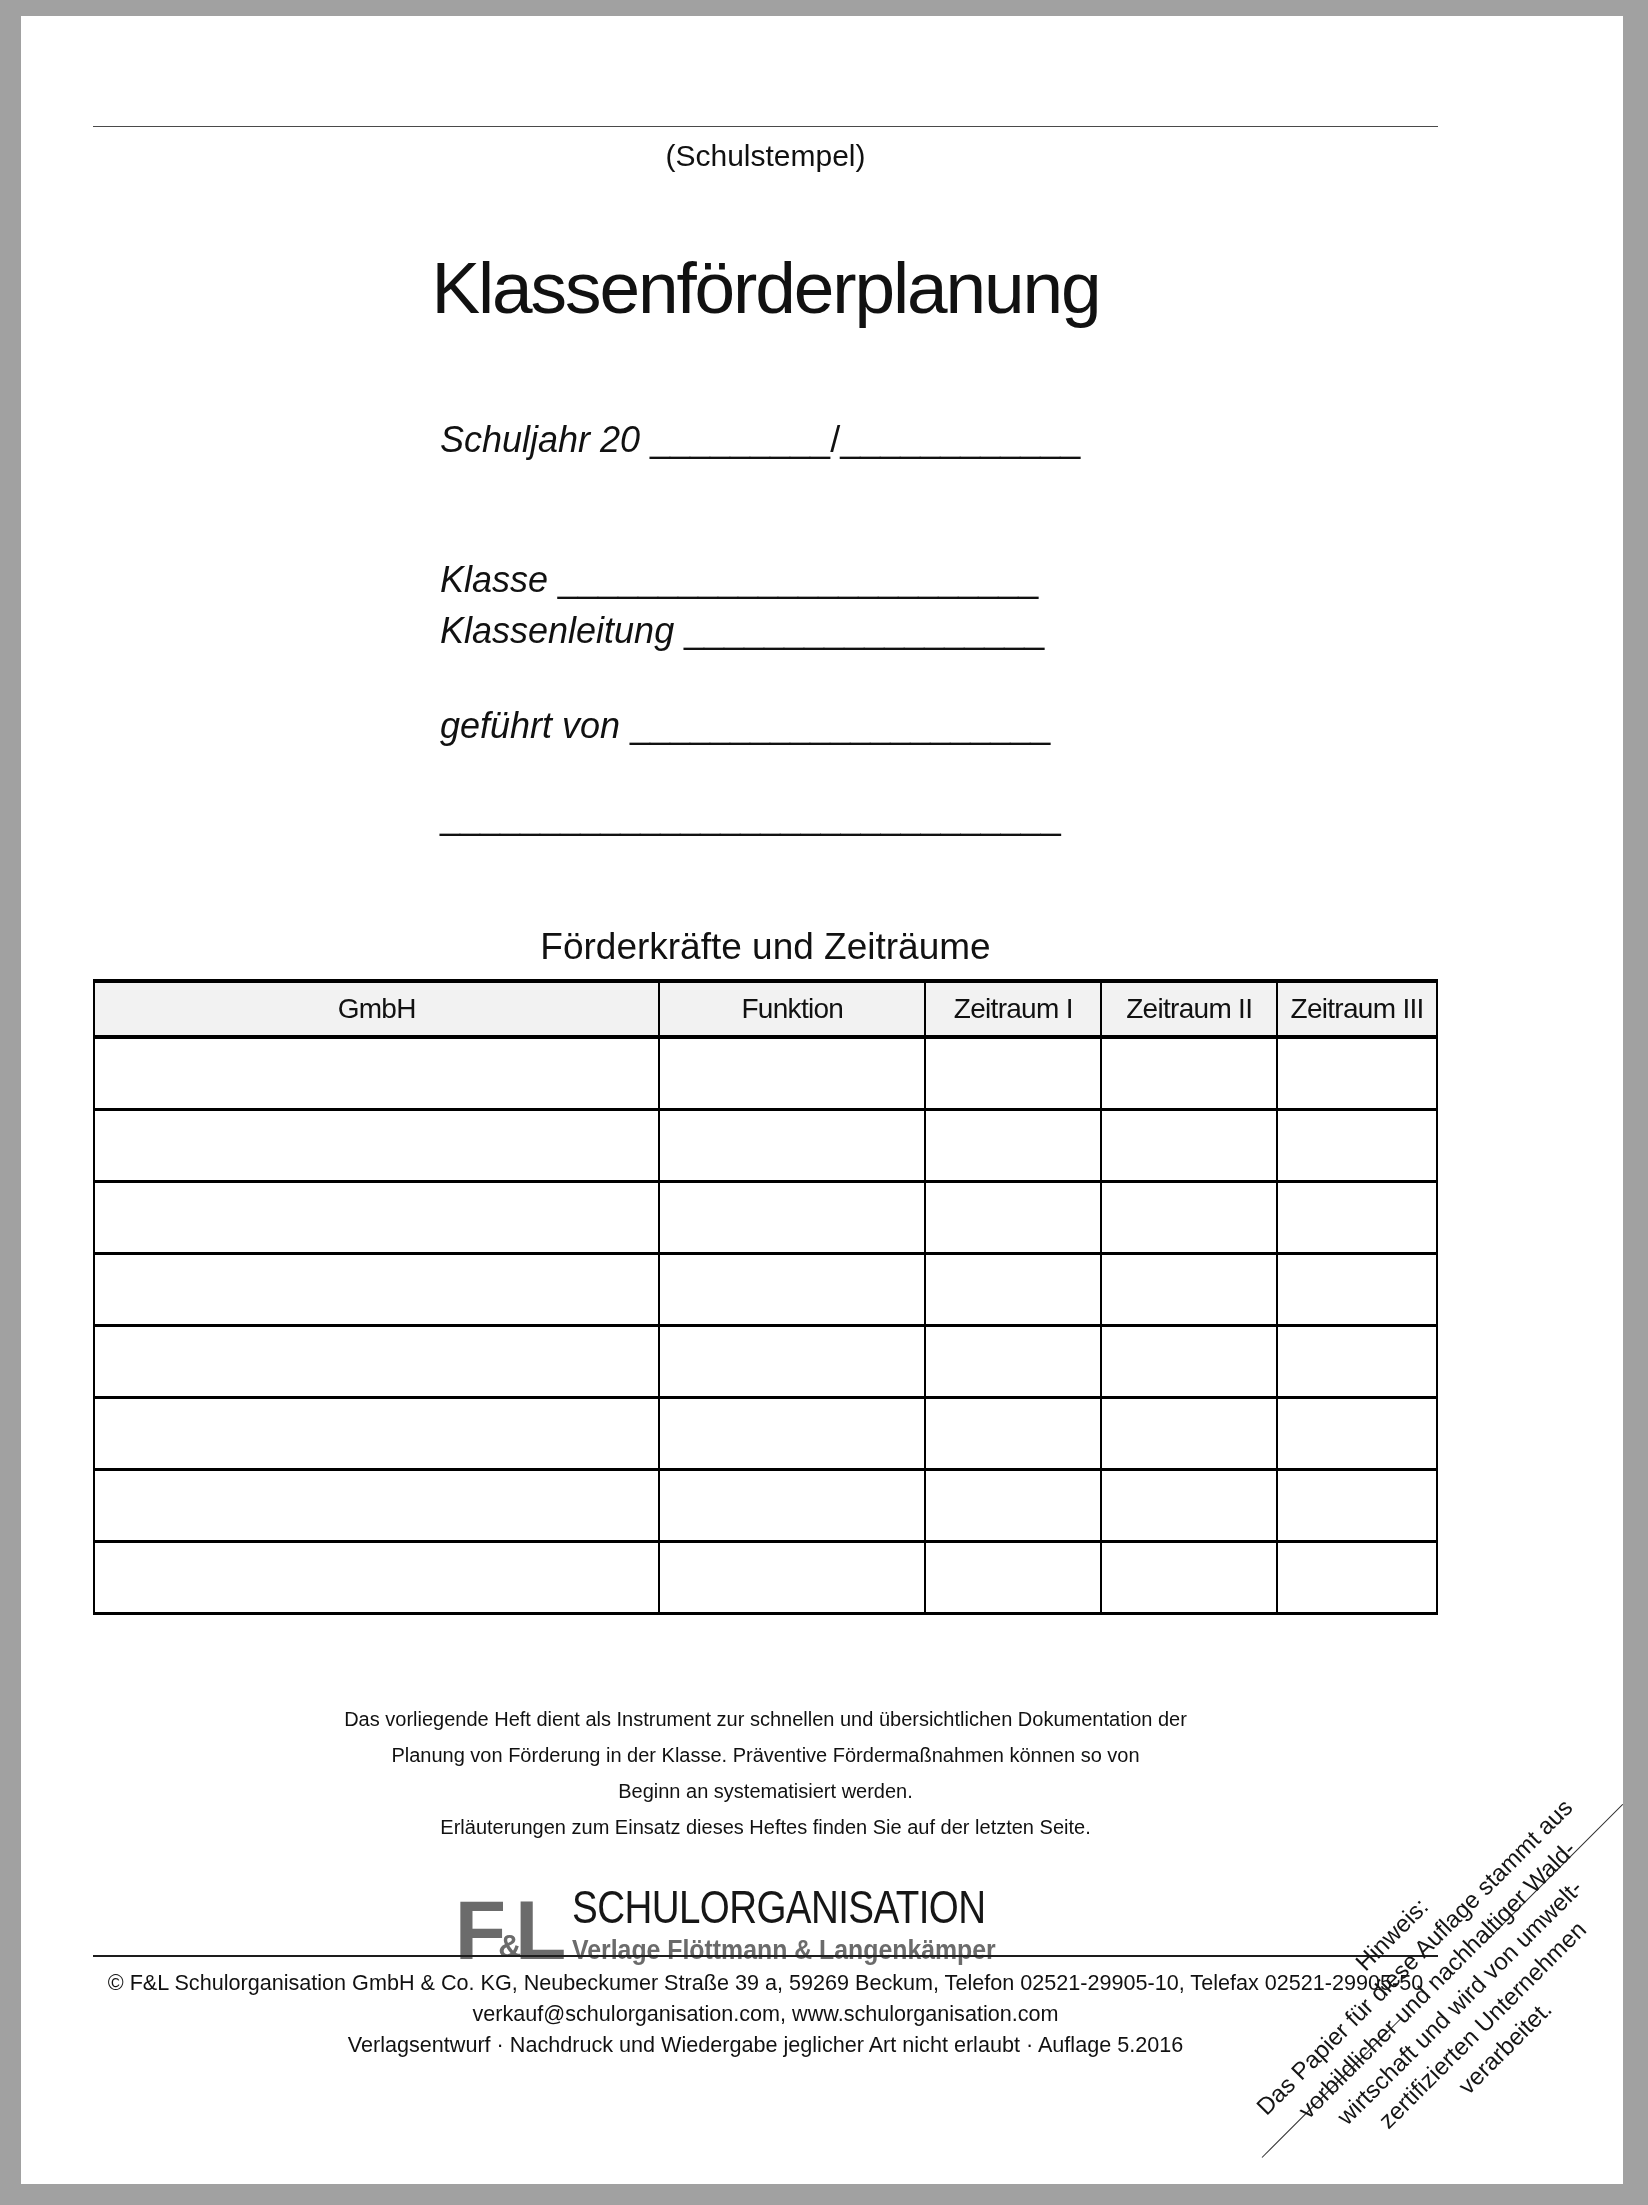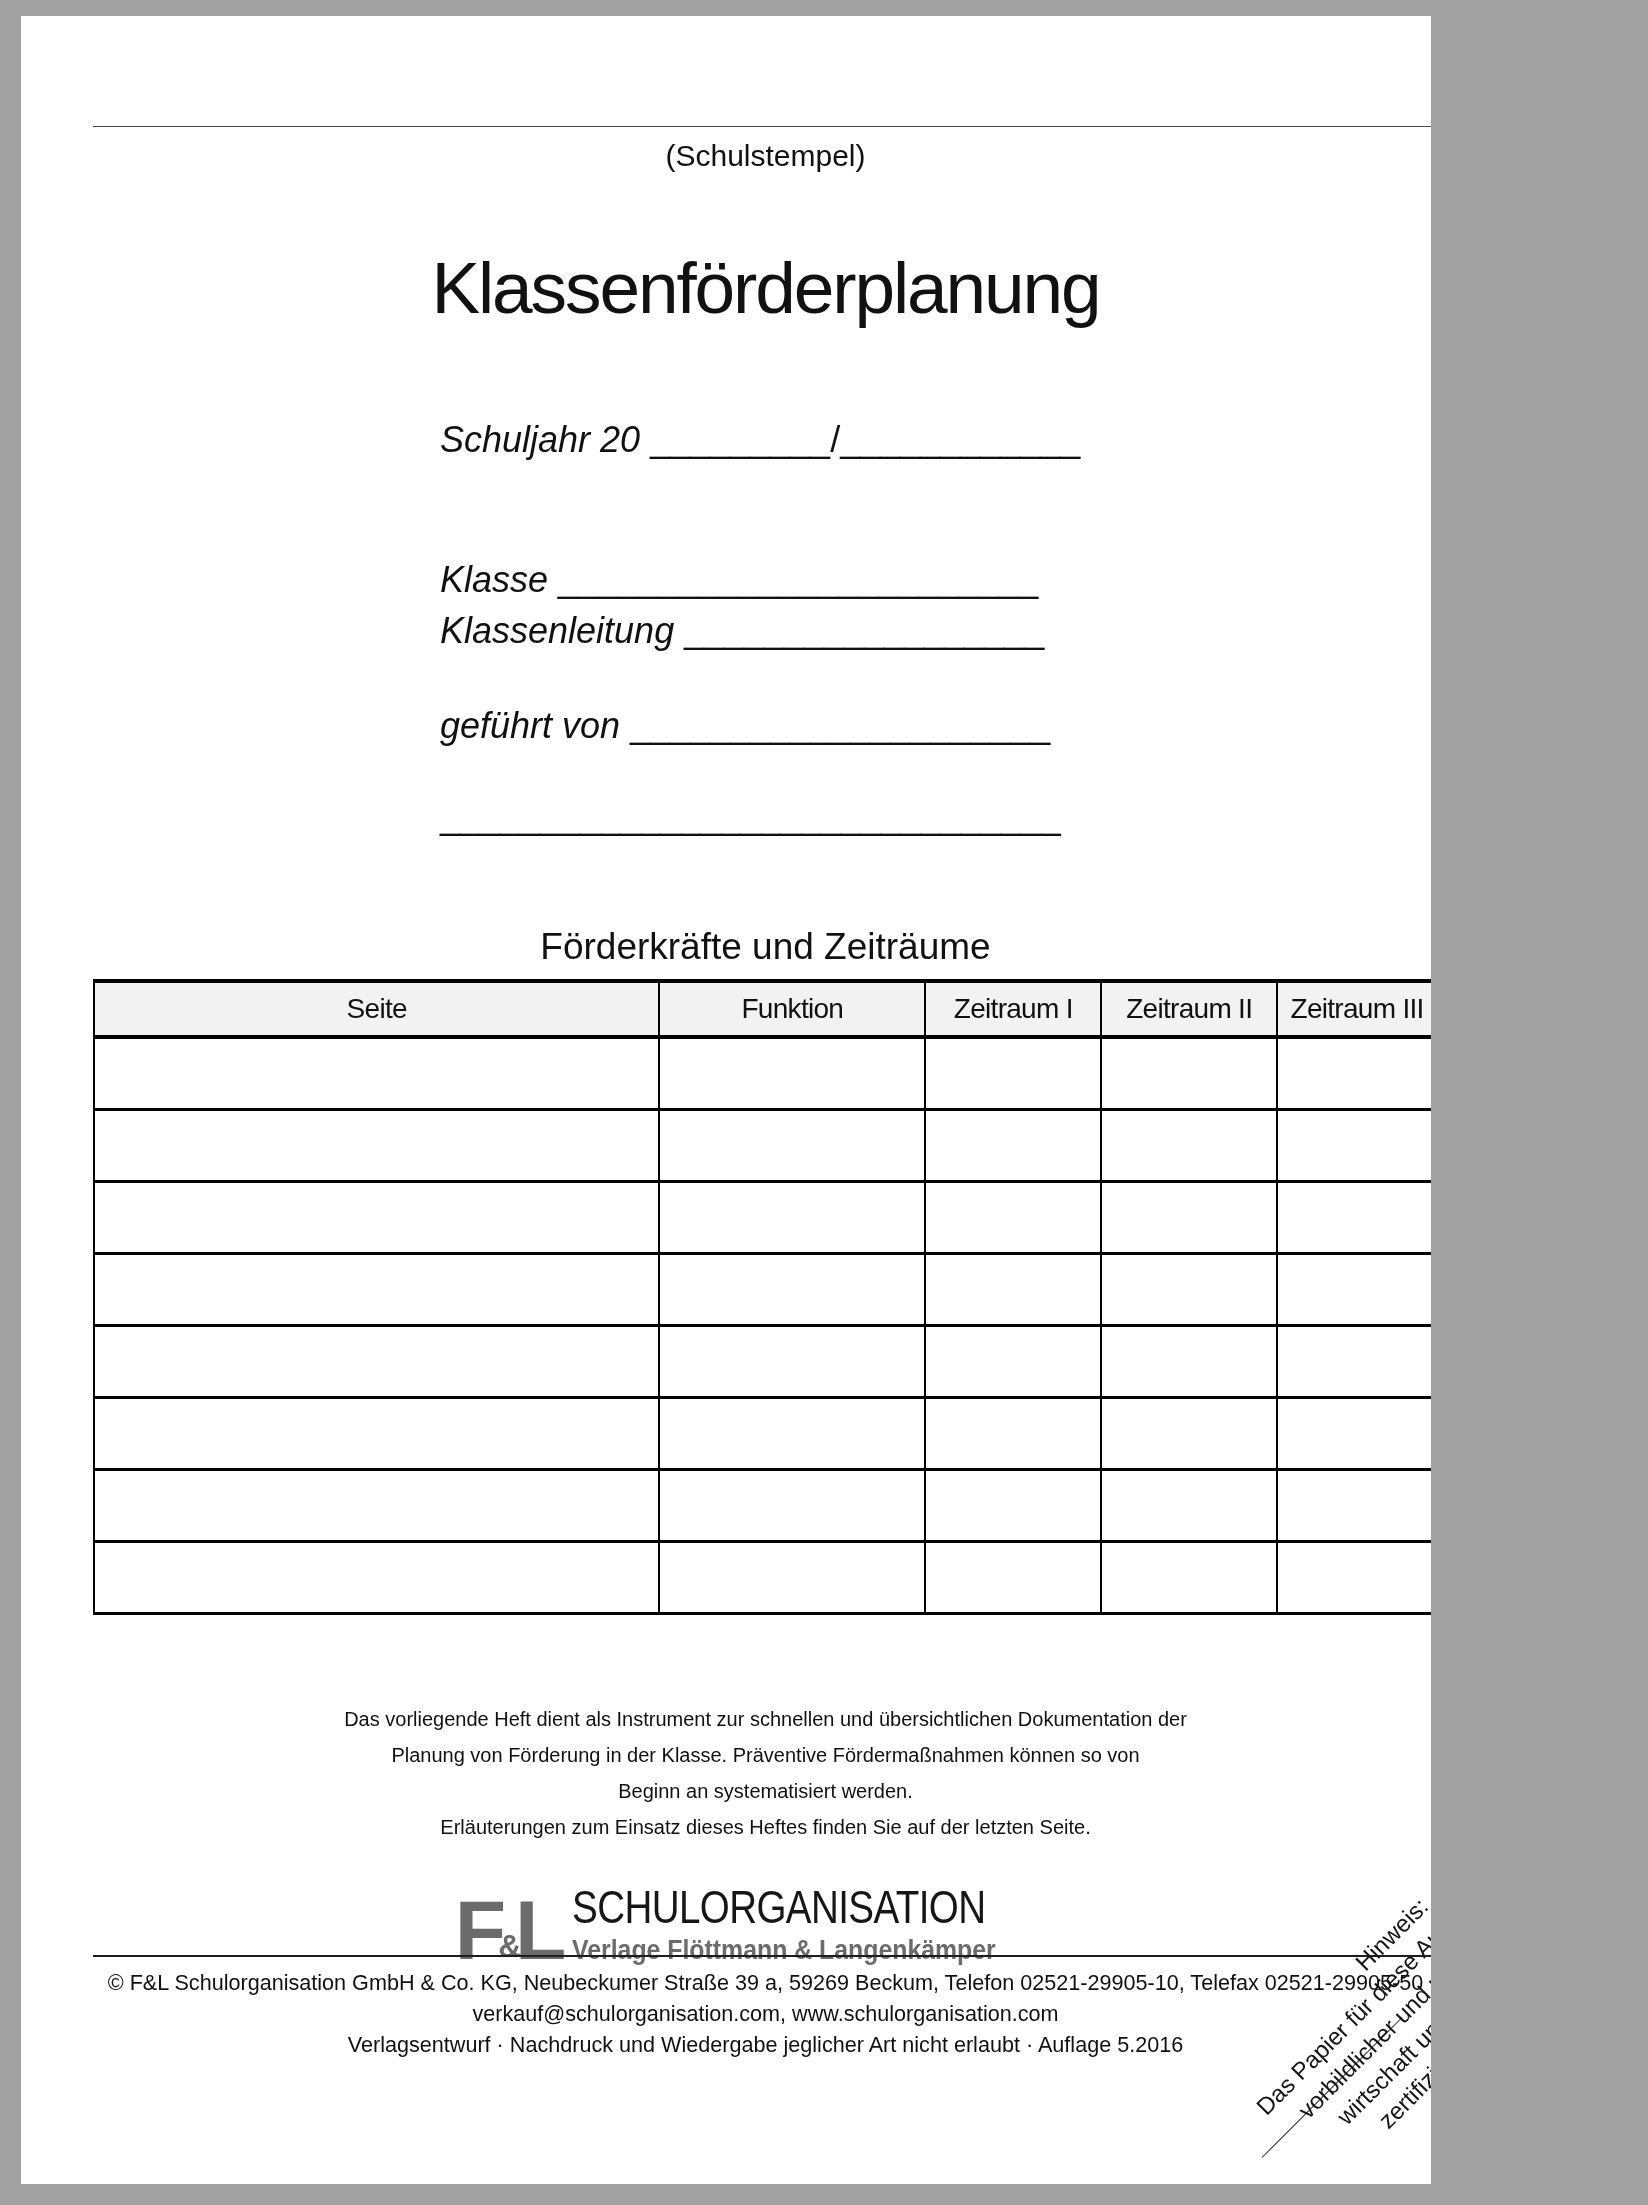--- a/index.html
+++ b/index.html
@@ -5,21 +5,21 @@
   html, body { margin: 0; padding: 0; }
   body {
     width: 1648px; height: 2205px;
     background: var(--frame-bg, #a1a1a1);
     position: relative;
     font-family: "Liberation Sans", sans-serif;
     color: #111;
   }
   .page {
     position: absolute; left: 21px; top: 16px;
-    width: 1410px; height: 2168px;
+    width: 1602px; height: 2168px;
     background: var(--page-bg, #ffffff);
     overflow: hidden;
   }
   .rule { position: absolute; left: 72px; width: 1345px; height: 0; }
   .top-rule { top: 110px; border-top: 1.4px solid #4a4a4a; }
   .footer-rule { top: 1939px; border-top: 2.1px solid #1d1d1d; }
 
   .centerband { position: absolute; left: 72px; width: 1345px; text-align: center; }
   .stamp { top: 123px; font-size: 30px; }
   .doc-title { top: 230px; font-size: 73px; letter-spacing: -2.1px; white-space: nowrap; }
@@ -112,21 +112,21 @@
   <table class="grid">
     <colgroup>
       <col style="width:42.1%">
         <col style="width:19.8%">
         <col style="width:13.1%">
         <col style="width:13.1%">
         <col style="width:11.9%">
     </colgroup>
     <thead>
       <tr>
-        <th>Seite</th>
+        <th>GmbH</th>
         <th>Funktion</th>
         <th>Zeitraum I</th>
         <th>Zeitraum II</th>
         <th>Zeitraum III</th>
       </tr>
     </thead>
     <tbody>
         <tr>
           <td></td>
           <td></td>

